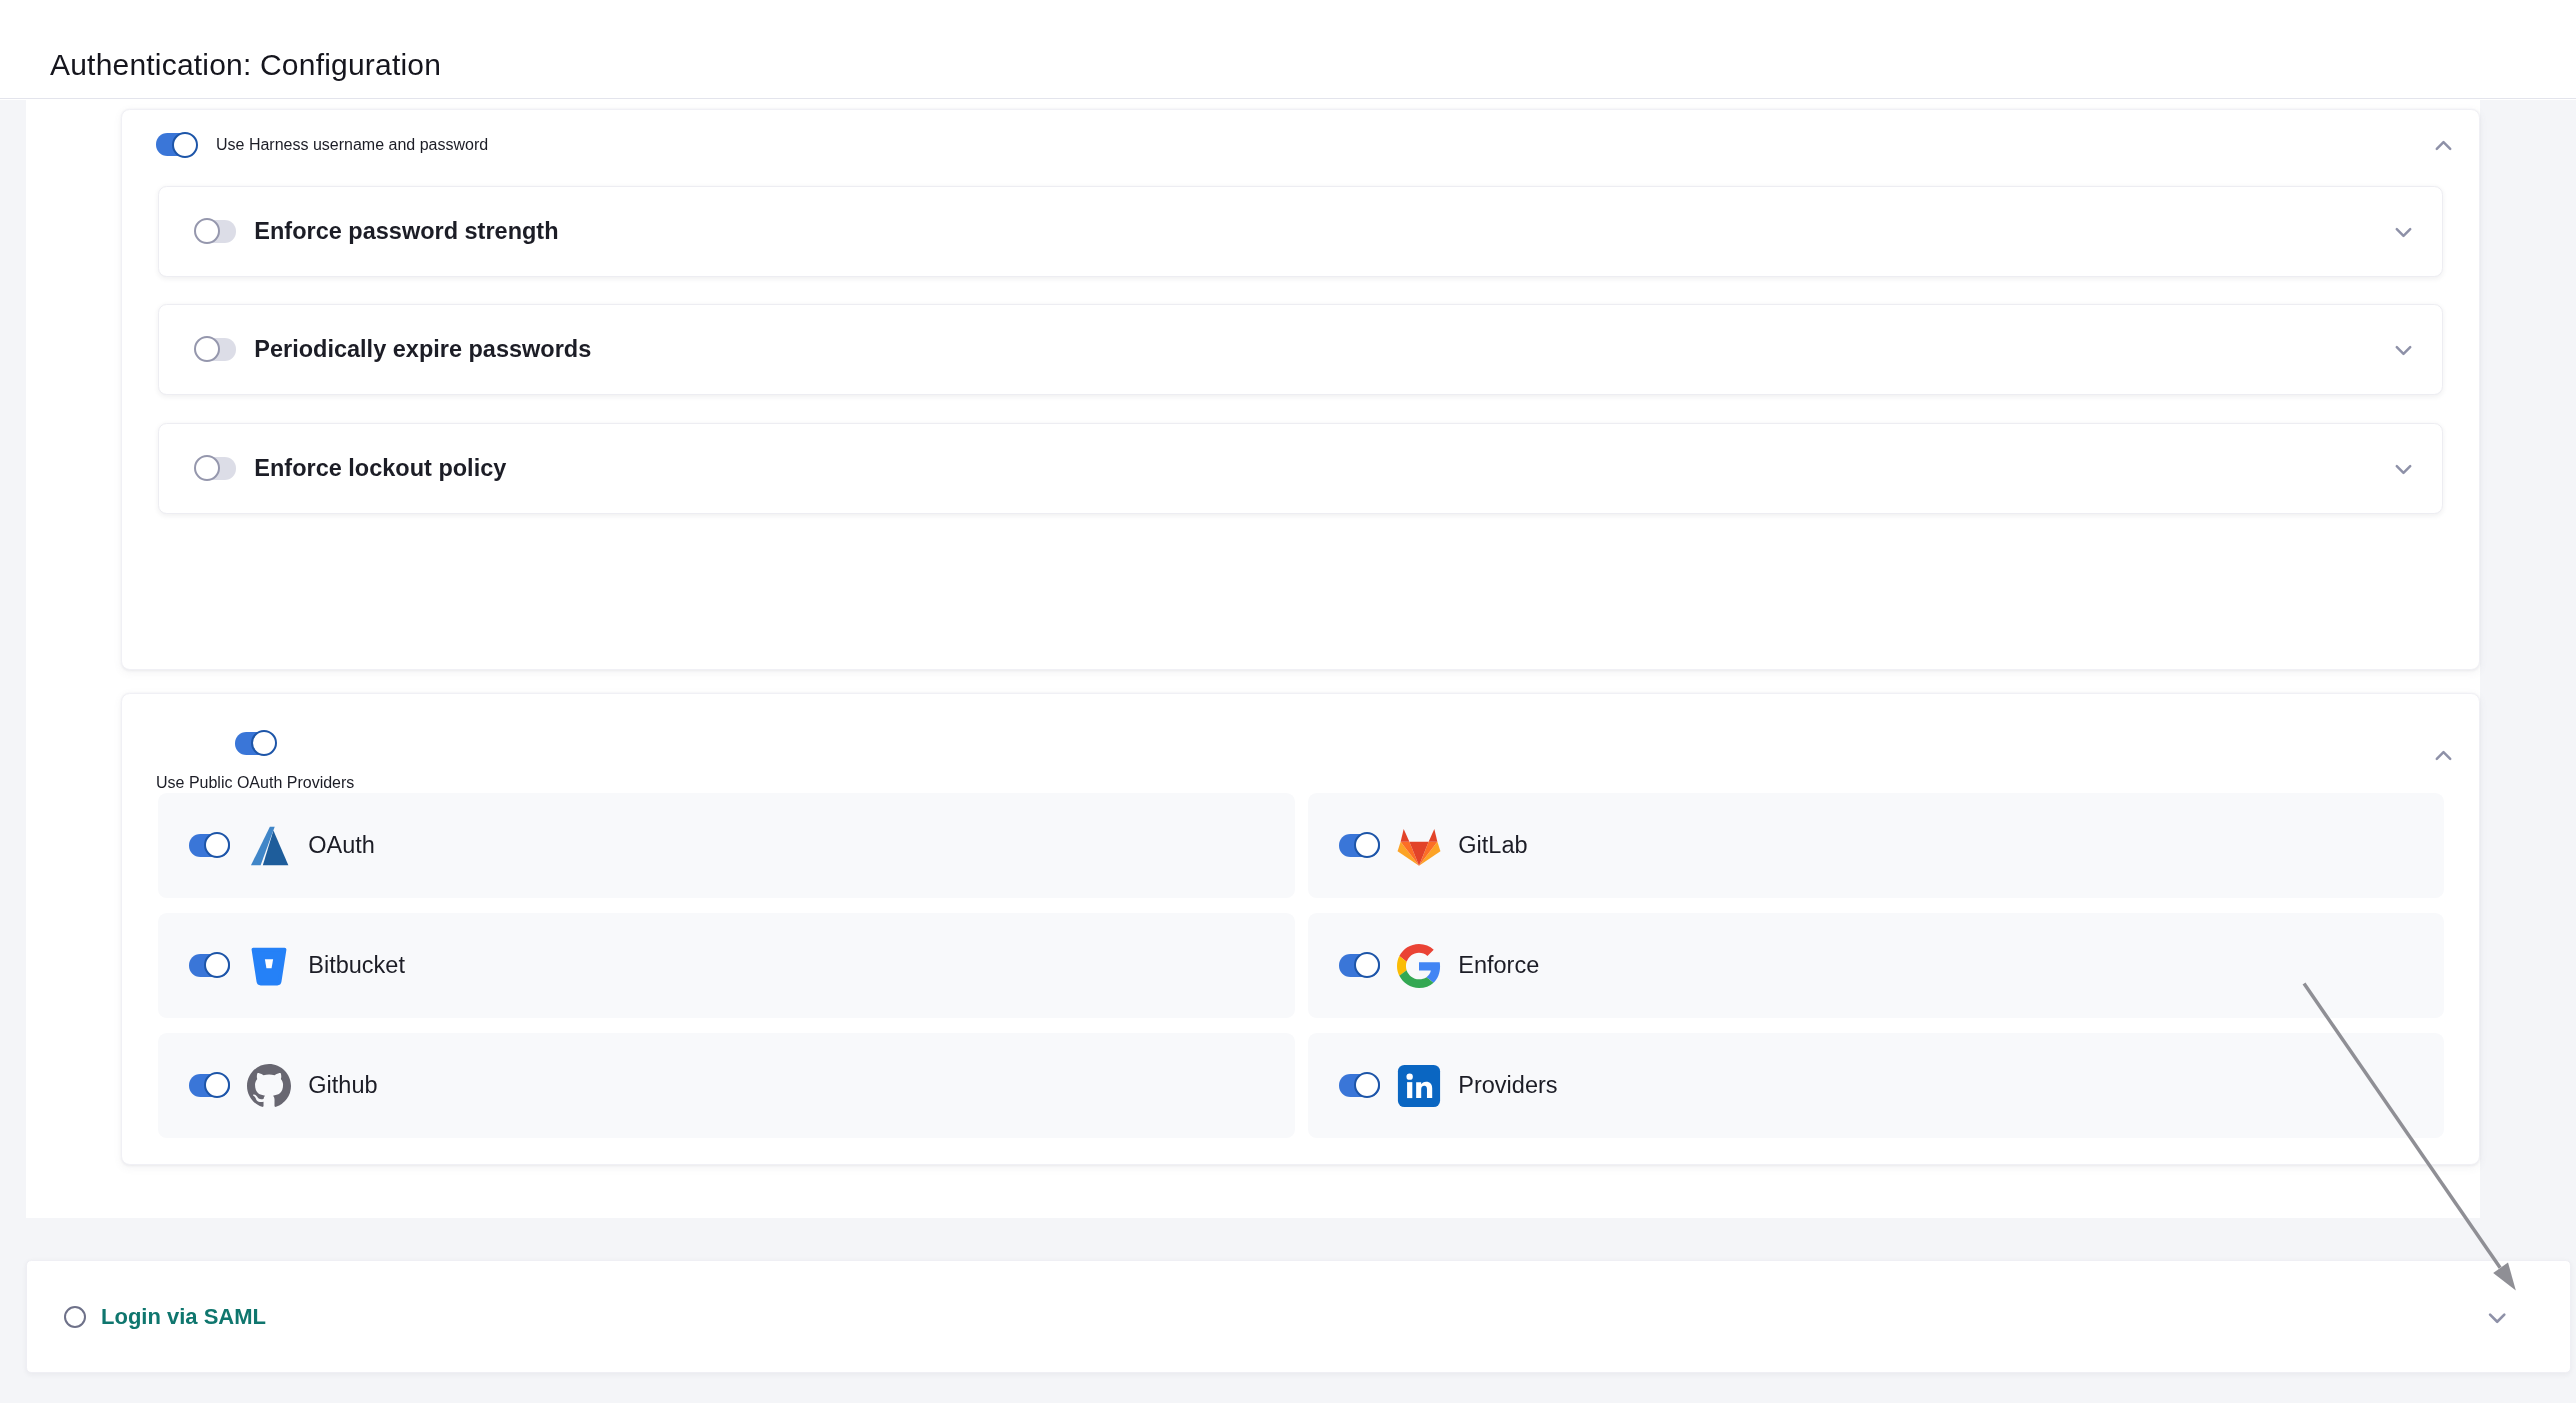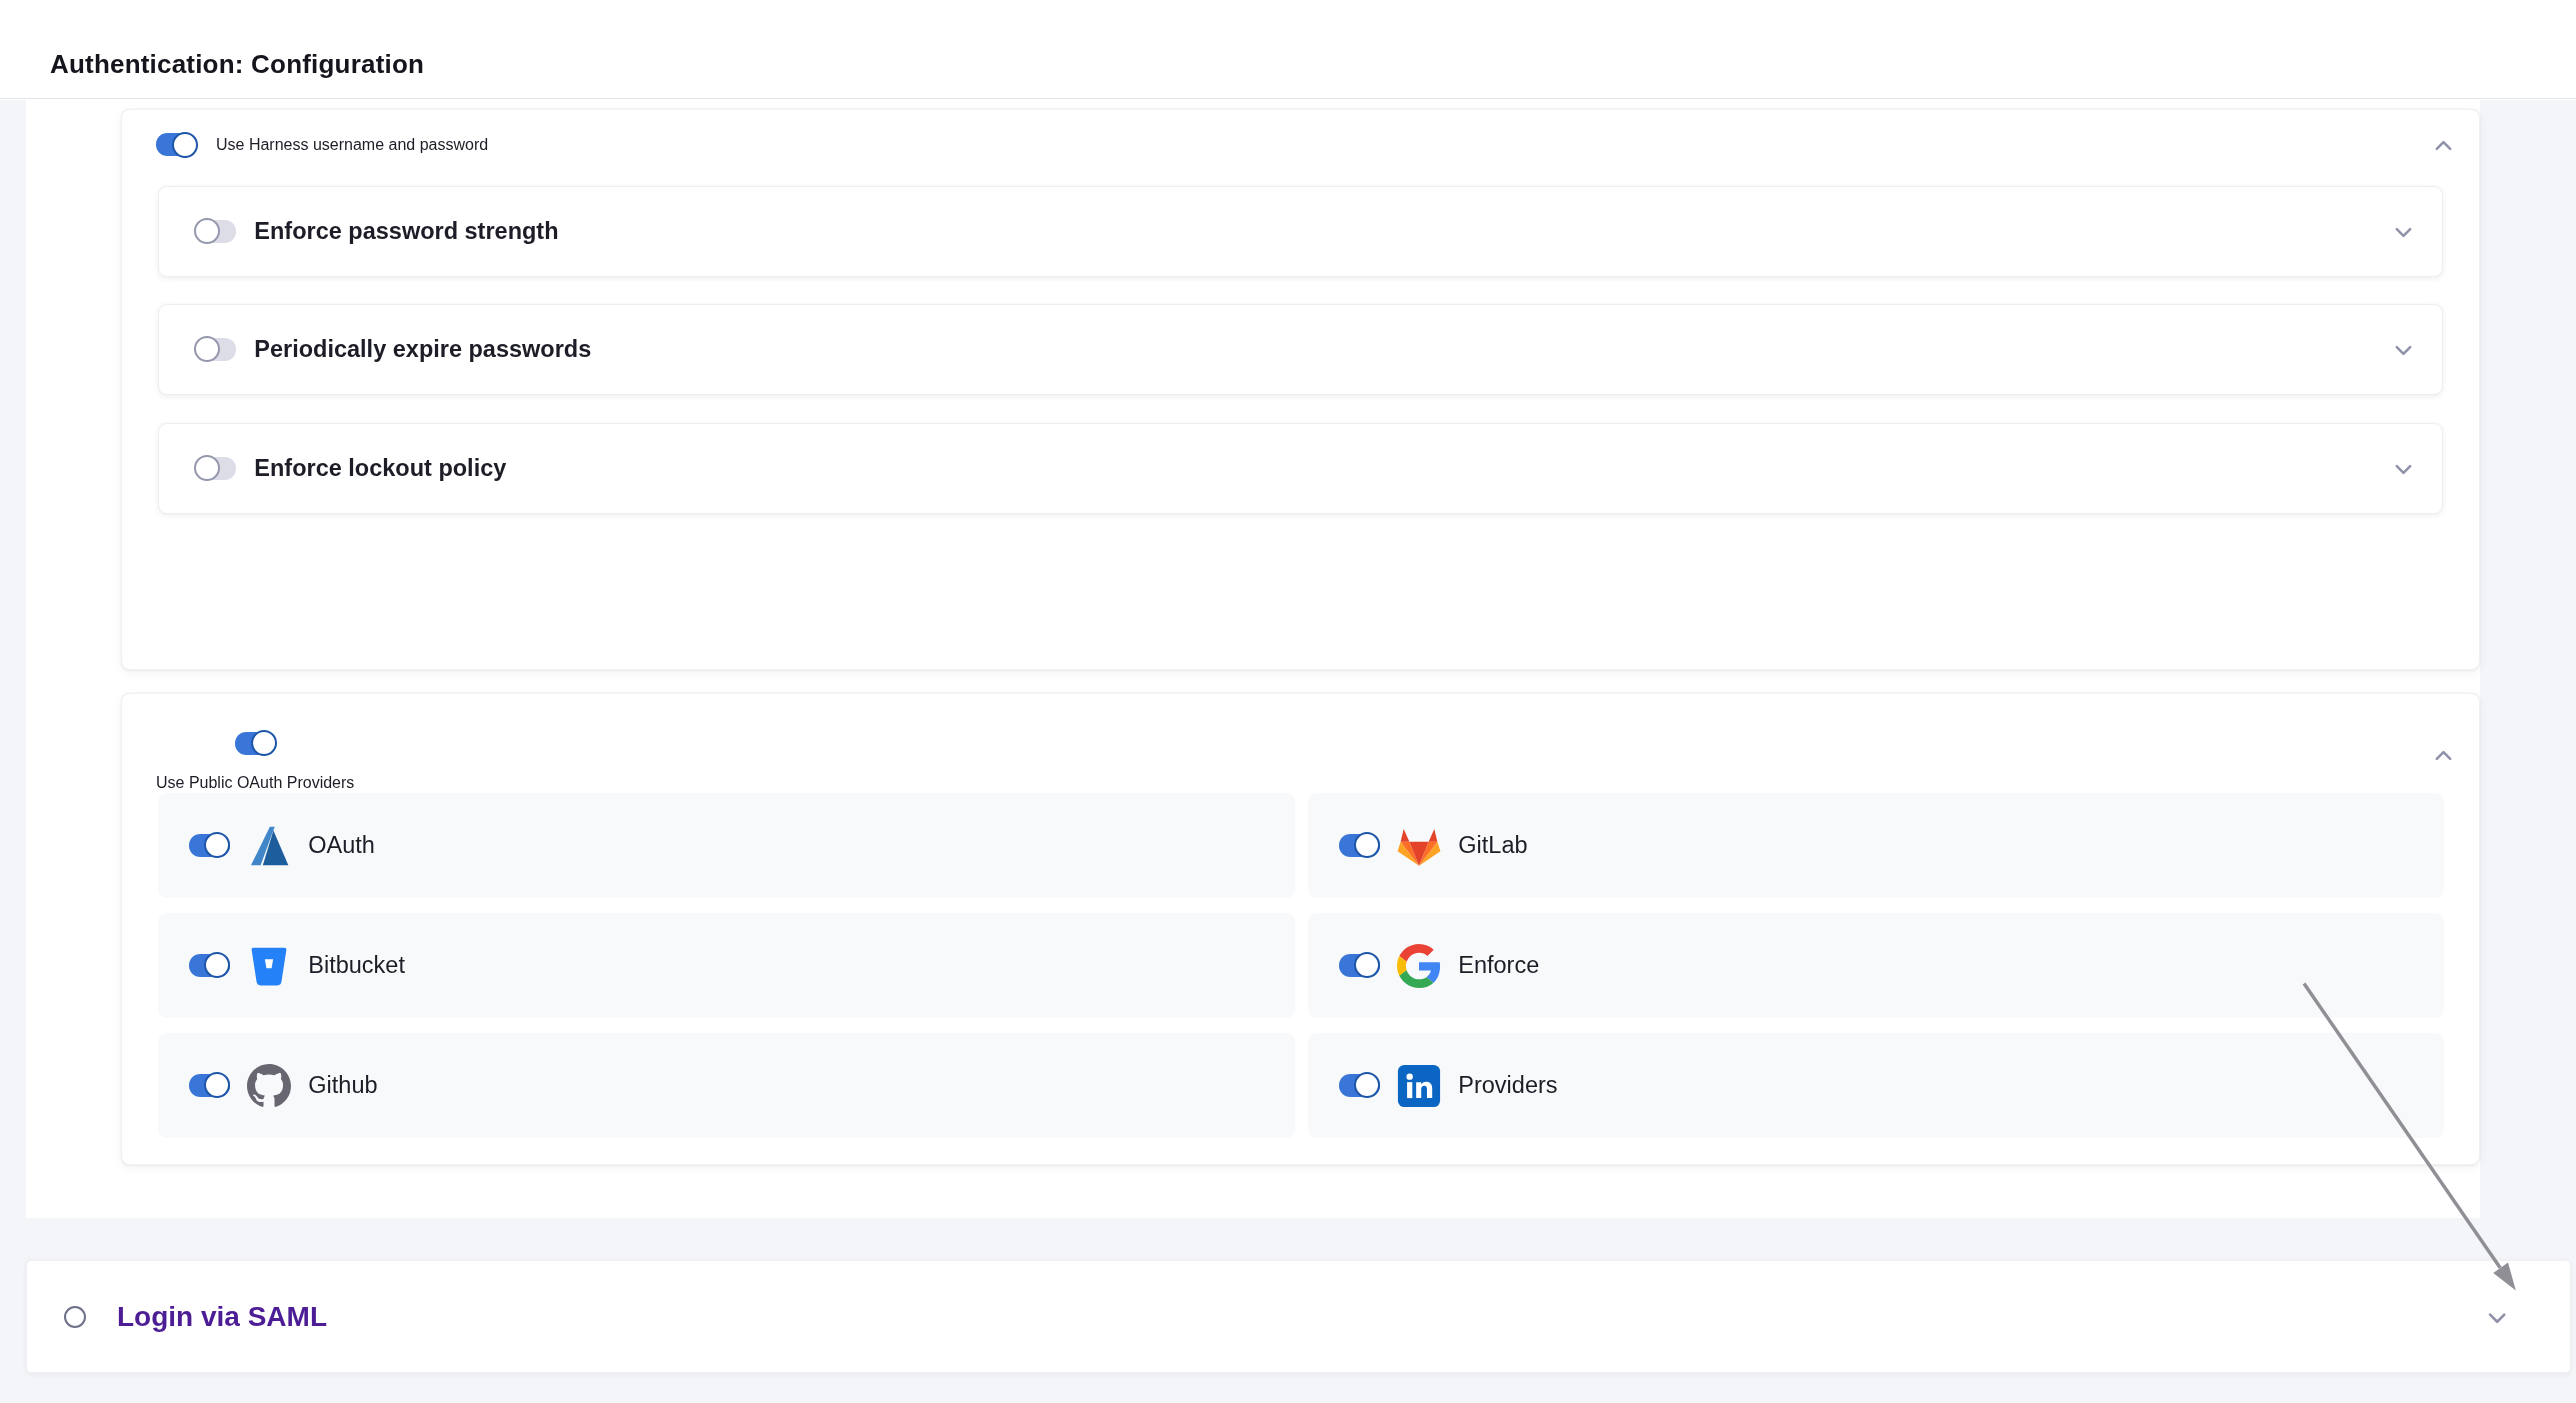--- a/index.html
+++ b/index.html
@@ -4,21 +4,21 @@
 <style>
   * { margin:0; padding:0; box-sizing:border-box; }
   html,body { background:#fff; }
   body { font-family:"Liberation Sans","DejaVu Sans",sans-serif; color:#1c1d26; }
   .screen { position:relative; width:2576px; height:1404px; overflow:hidden; background:#fff; }
 
   
   .topbar { position:absolute; left:0; top:0; width:2576px; height:99px; background:#fff;
             border-bottom:1.7px solid #e3e4ec; z-index:5; }
   .page-title { position:absolute; left:50px; top:0; height:129px; display:flex; align-items:center;
-                font-size:26px; font-weight:700; color:#15151d; letter-spacing:0.2px; }
+                font-size:30px; font-weight:400; color:#15151d; letter-spacing:0.2px; }
 
   
   .page-bg { position:absolute; left:0; top:100px; width:2576px; height:1303px; background:#f4f5f8; }
   .wrapper { position:absolute; left:26px; top:100px; width:2454px; height:1118px; background:#fff; }
 
   
   .card { position:absolute; background:#fff; border:0.9px solid #f0f0f5; border-radius:8.7px;
           box-shadow:0 0.9px 2.6px rgba(40,41,61,.06), 0 2.6px 8.7px rgba(96,97,112,.07); }
   .card1 { left:121px; top:109px; width:2359px; height:561px; }
   .card2 { left:121px; top:693px; width:2359px; height:472px; }
@@ -57,21 +57,21 @@
   .tile.c2 { left:1186px; width:1136px; }
   .tile.r1 { top:99px; } .tile.r2 { top:219px; } .tile.r3 { top:339px; }
   .provider-icon { width:44px; height:44px; display:flex; align-items:center; justify-content:center; flex:0 0 auto; }
   .provider-label { font-size:23.5px; color:#1c1d26; }
 
   
   .saml-bar { position:absolute; left:26px; top:1260px; width:2545px; height:113px; background:#fff;
               border:0.9px solid #efeff4; border-radius:5.2px; box-shadow:0 1.7px 5.2px rgba(40,41,61,.05);
               display:flex; align-items:center; padding-left:37px; gap:15px; cursor:pointer; }
   .radio { width:22px; height:22px; border-radius:50%; border:2.6px solid #6e7189; background:#fff; flex:0 0 auto; }
-  .saml-label { font-size:28px; font-weight:700; color:#4c1d95;margin-left:16px; }
+  .saml-label { font-size:22px; font-weight:700; color:#0f766e; }
   .saml-bar .chev { position:absolute; left:2458px; top:45px; }
 
   
   .overlay { position:absolute; left:0; top:0; width:2576px; height:1404px; pointer-events:none; z-index:9; }
 </style>
 </head>
 <body>
 
 <div class="screen">
 

